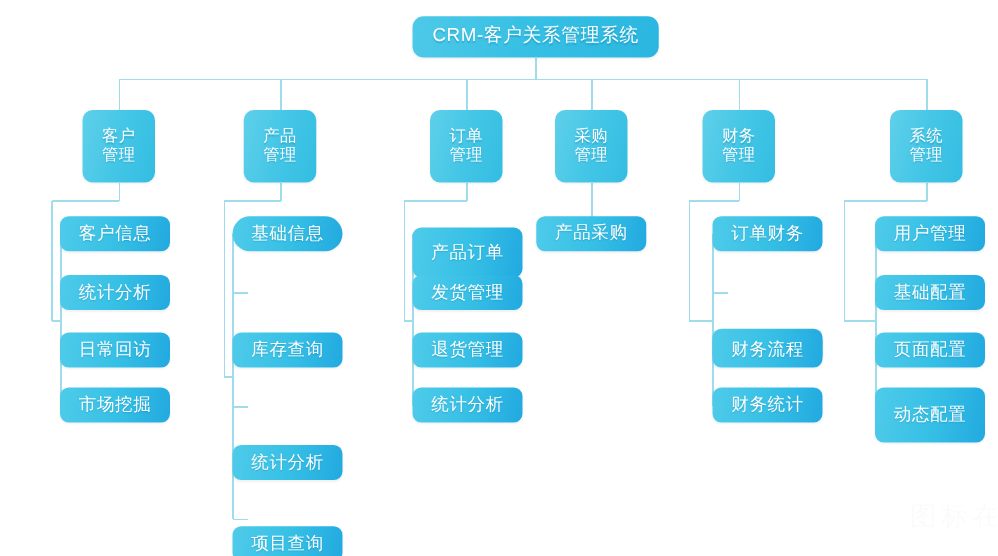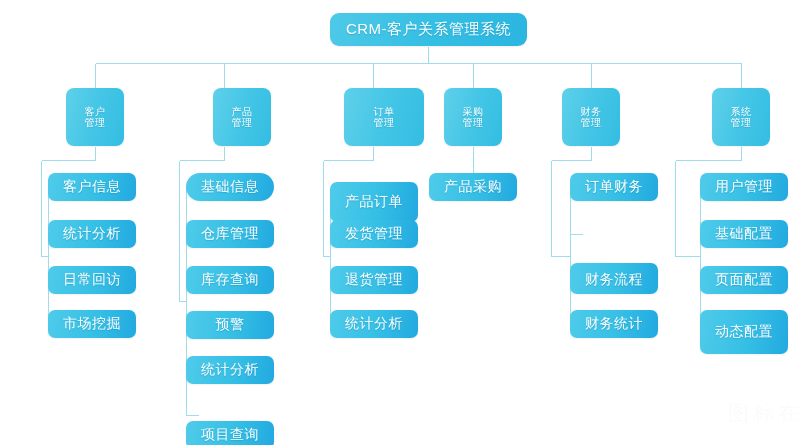--- a/index.html
+++ b/index.html
@@ -38,21 +38,21 @@
   .n-root{
     background:linear-gradient(100deg,#4ec9e8 0%,#37c0e4 45%,#2ab6e0 100%);
     border-radius:9px;
     font-size:15px;
     font-weight:500;
     box-shadow:0 1px 2px rgba(0,0,0,.07);
   }
   
   .n-l2{
     background:linear-gradient(105deg,#5fd0ea 0%,#44c6e6 50%,#33bde2 100%);
-    font-size:10px;
+    font-size:13px;
     font-weight:500;
     border-radius:8px;
     box-shadow:0 1px 2px rgba(0,0,0,.06);
   }
   
   .n-l3{
     background:linear-gradient(100deg,#4fcbea 0%,#35bfe5 55%,#22a9e0 100%);
     font-size:14px;
     font-weight:500;
     border-radius:7px;
@@ -130,40 +130,38 @@
       <line x1="700.5" y1="234.5" x2="712.5" y2="234.5" stroke="#9fdcec" stroke-width="1.4" shape-rendering="crispEdges"></line>
       <line x1="700.5" y1="280.5" x2="712.5" y2="280.5" stroke="#9fdcec" stroke-width="1.4" shape-rendering="crispEdges"></line>
       <line x1="700.5" y1="324.5" x2="712.5" y2="324.5" stroke="#9fdcec" stroke-width="1.4" shape-rendering="crispEdges"></line>
       <line x1="473.5" y1="146.5" x2="473.5" y2="173.5" stroke="#9fdcec" stroke-width="1.4" shape-rendering="crispEdges"></line>
     </svg>
 
   <div class="node n-root" style="left:330px;top:13px;width:197px;height:33px;">CRM-客户关系管理系统</div>
 
   <div class="node n-l2" style="left:66px;top:88px;width:58px;height:58px;">客户
 管理</div>
-  <div class="node n-l2" style="left:213px;top:88px;width:58px;height:58px;">产品
+  <div class="node n-l2" style="left:195px;top:88px;width:58px;height:58px;">产品
 管理</div>
-  <div class="node n-l2" style="left:344px;top:88px;width:80px;height:58px;">订单
+  <div class="node n-l2" style="left:344px;top:88px;width:58px;height:58px;">订单
 管理</div>
   <div class="node n-l2" style="left:444px;top:88px;width:58px;height:58px;">采购
 管理</div>
   <div class="node n-l2" style="left:562px;top:88px;width:58px;height:58px;">财务
 管理</div>
   <div class="node n-l2" style="left:712px;top:88px;width:58px;height:58px;">系统
 管理</div>
 
   <div class="node n-l3" style="left:48px;top:173px;width:88px;height:28px;">客户信息</div>
   <div class="node n-l3" style="left:48px;top:220px;width:88px;height:28px;">统计分析</div>
   <div class="node n-l3" style="left:48px;top:266px;width:88px;height:28px;">日常回访</div>
   <div class="node n-l3" style="left:48px;top:310px;width:88px;height:28px;">市场挖掘</div>
 
   <div class="node n-l3" style="left:186px;top:173px;width:88px;height:28px;border-radius:14px;">基础信息</div>
-  <div class="node n-l3" style="left:186px;top:220px;width:88px;height:28px;">仓库管理</div>
   <div class="node n-l3" style="left:186px;top:266px;width:88px;height:28px;">库存查询</div>
-  <div class="node n-l3" style="left:186px;top:311px;width:88px;height:28px;">预警</div>
   <div class="node n-l3" style="left:186px;top:356px;width:88px;height:28px;">统计分析</div>
   <div class="node n-l3" style="left:186px;top:401px;width:88px;height:28px;margin-top:20px;">项目查询</div>
 
   <div class="node n-l3" style="left:330px;top:182px;width:88px;height:40px;">产品订单</div>
   <div class="node n-l3" style="left:330px;top:220px;width:88px;height:28px;">发货管理</div>
   <div class="node n-l3" style="left:330px;top:266px;width:88px;height:28px;">退货管理</div>
   <div class="node n-l3" style="left:330px;top:310px;width:88px;height:28px;">统计分析</div>
 
   <div class="node n-l3" style="left:429px;top:173px;width:88px;height:28px;font-family:Liberation Serif, serif;">产品采购</div>
 

